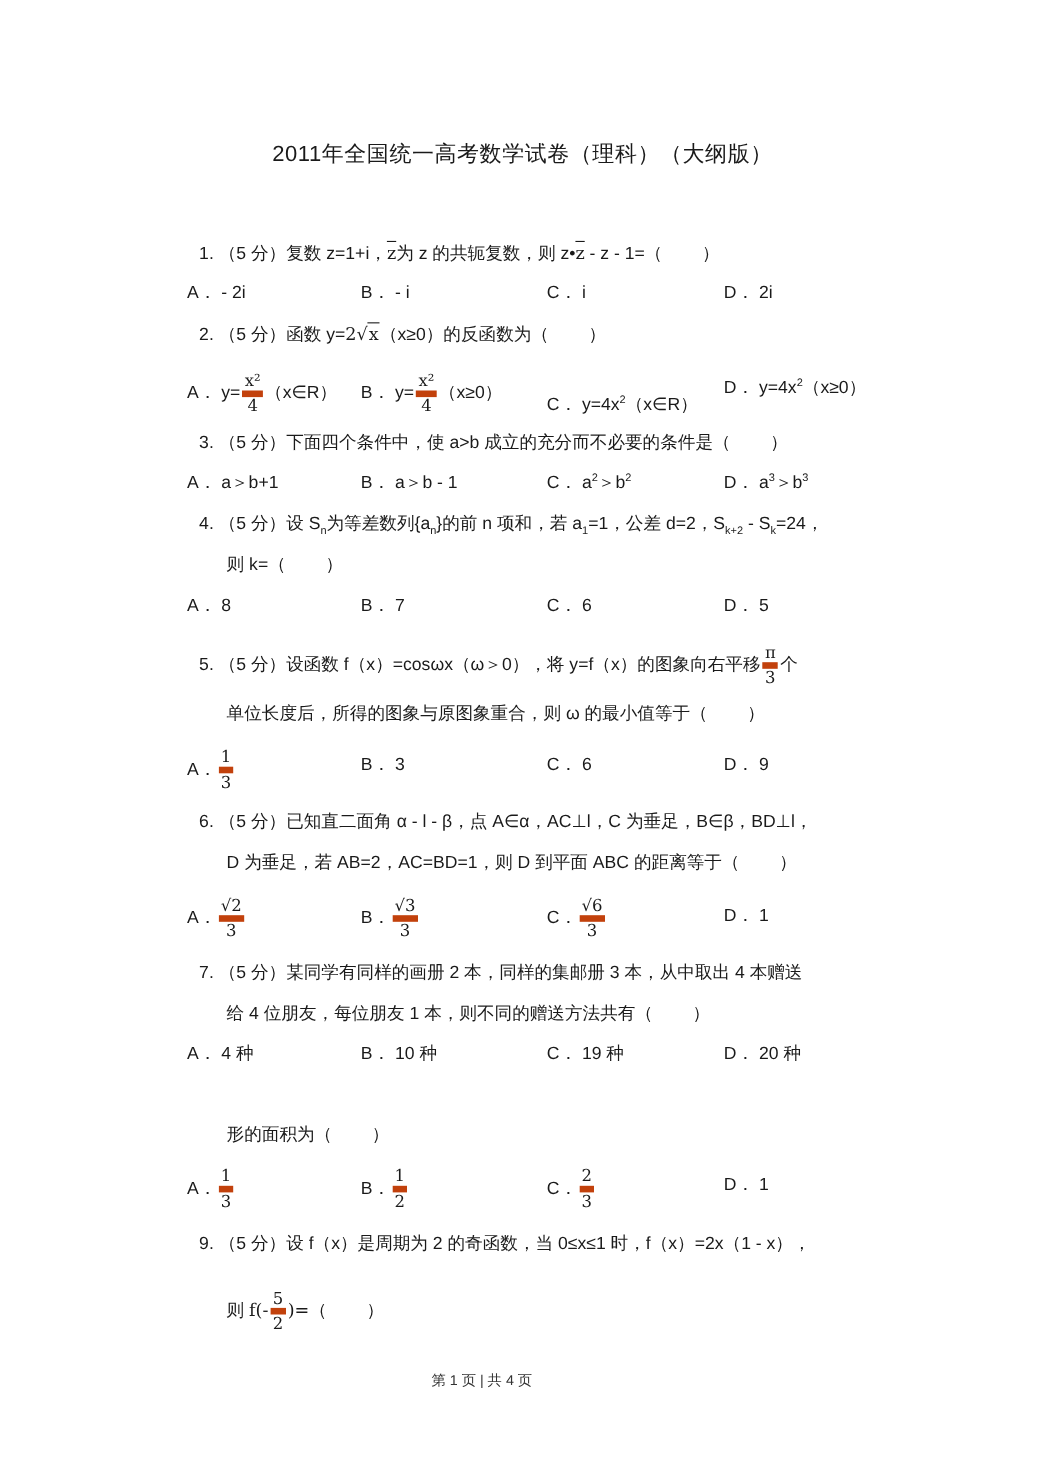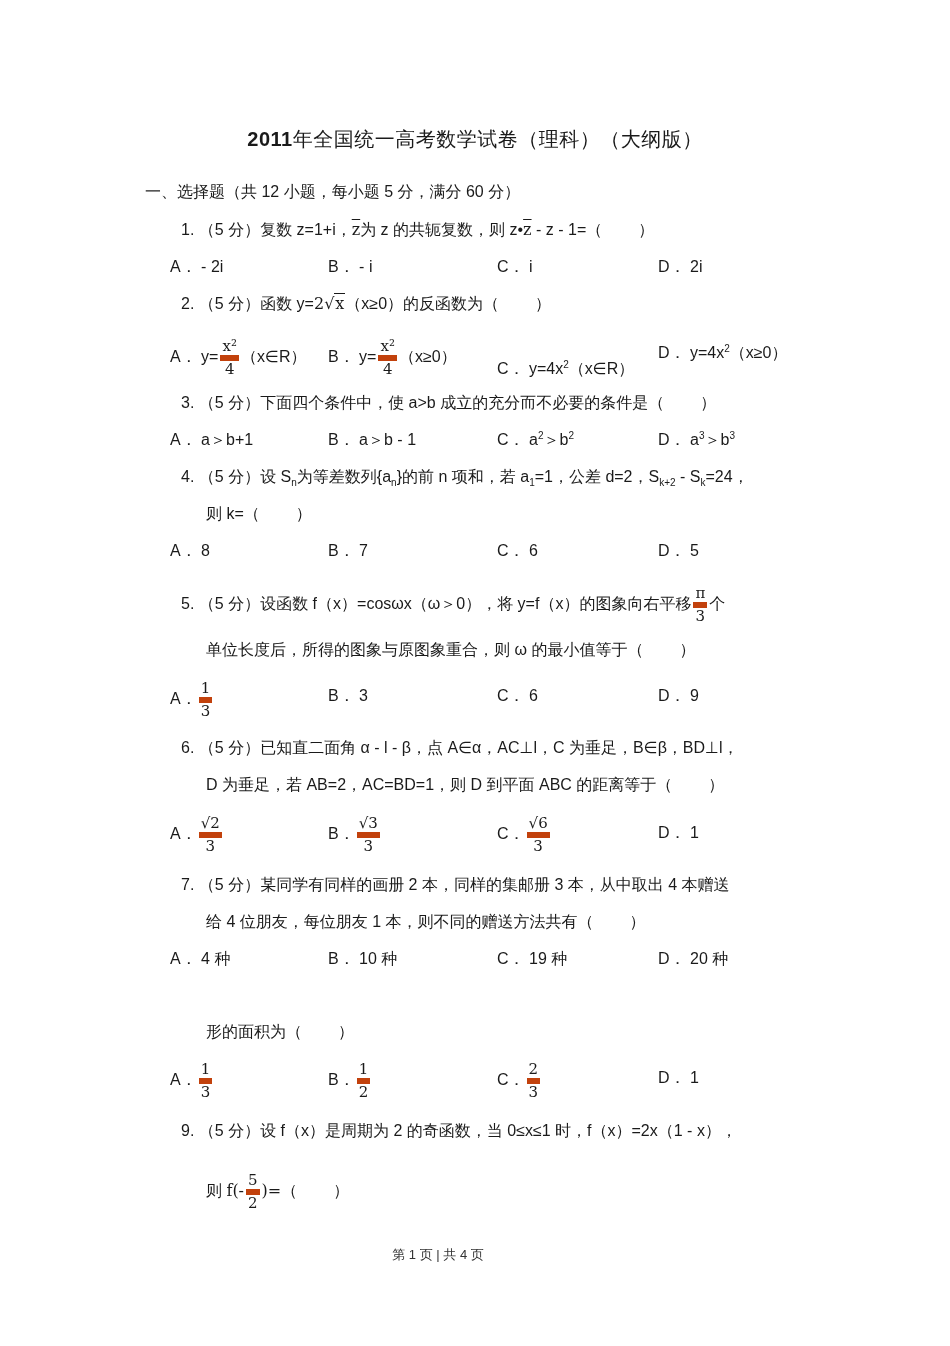--- a/index.html
+++ b/index.html
@@ -6,21 +6,21 @@
   body {
     width: 950px; height: 1346px; position: relative; overflow: hidden;
     font-family: "Liberation Sans", "DejaVu Sans", sans-serif;
     color: #1a1a1a; font-size: 16px;
   }
   .page { position: absolute; left: 0; top: 0; width: 950px; height: 1346px; background: #fff; }
   .title {
     position: absolute; top: 126px; left: 0; width: 950px; text-align: center;
     font-size: 20px; letter-spacing: 0.5px;
   }
-  .title b { font-weight: bold; }
+  .title b { font-weight: normal; }
   .section {
     position: absolute; left: 145px; top: 182px; font-size: 16px;
   }
   .line { position: absolute; left: 145px; font-size: 16px; white-space: nowrap; line-height: 22px; margin-left: 36px; }
   .indent { left: 170px; }
   .opt { position: absolute; font-size: 16px; white-space: nowrap; line-height: 22px; }
   .oA { left: 170px; } .oB { left: 328px; } .oC { left: 497px; } .oD { left: 658px; }
   .frac { display: inline-block; vertical-align: middle; text-align: center; font-family: "DejaVu Serif", serif; font-size: 15px; line-height: 17px; margin: 0 2px; }
   .frac .num { display: block; border-bottom: 6px solid #c2410c; padding: 0 2px; }
   .frac .den { display: block; padding: 0 2px; }
@@ -34,21 +34,20 @@
   }
   .paren-gap { display: inline-block; width: 36px; }
 </style>
 </head>
 <body>
 
 <div class="page">
 
   <div class="title"><b>2011</b><span>年全国统一高考数学试卷（理科）（大纲版）</span></div>
 
-  <div class="section">一、选择题（共 12 小题，每小题 5 分，满分 60 分）</div>
 
   <div class="line" style="top:219px">
     <span>1.</span>
     <span>（5 分）</span><span>复数 z=1+i，</span><span class="overline">z</span><span>为 z 的共轭复数，则 z•</span><span class="overline">z</span><span> - z - 1=（</span><span class="paren-gap"></span><span>）</span>
   </div>
   <div class="opt oA" style="top:256px">A． - 2i</div>
   <div class="opt oB" style="top:256px">B． - i</div>
   <div class="opt oC" style="top:256px">C． i</div>
   <div class="opt oD" style="top:256px">D． 2i</div>
 

